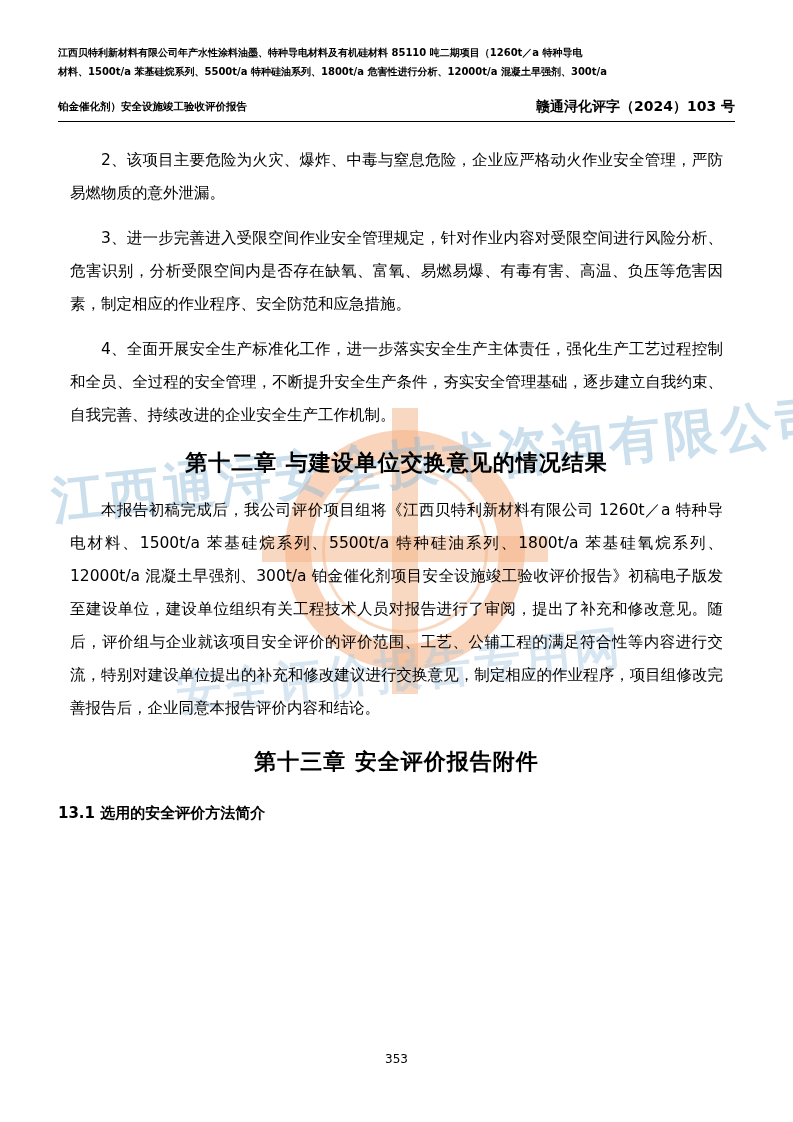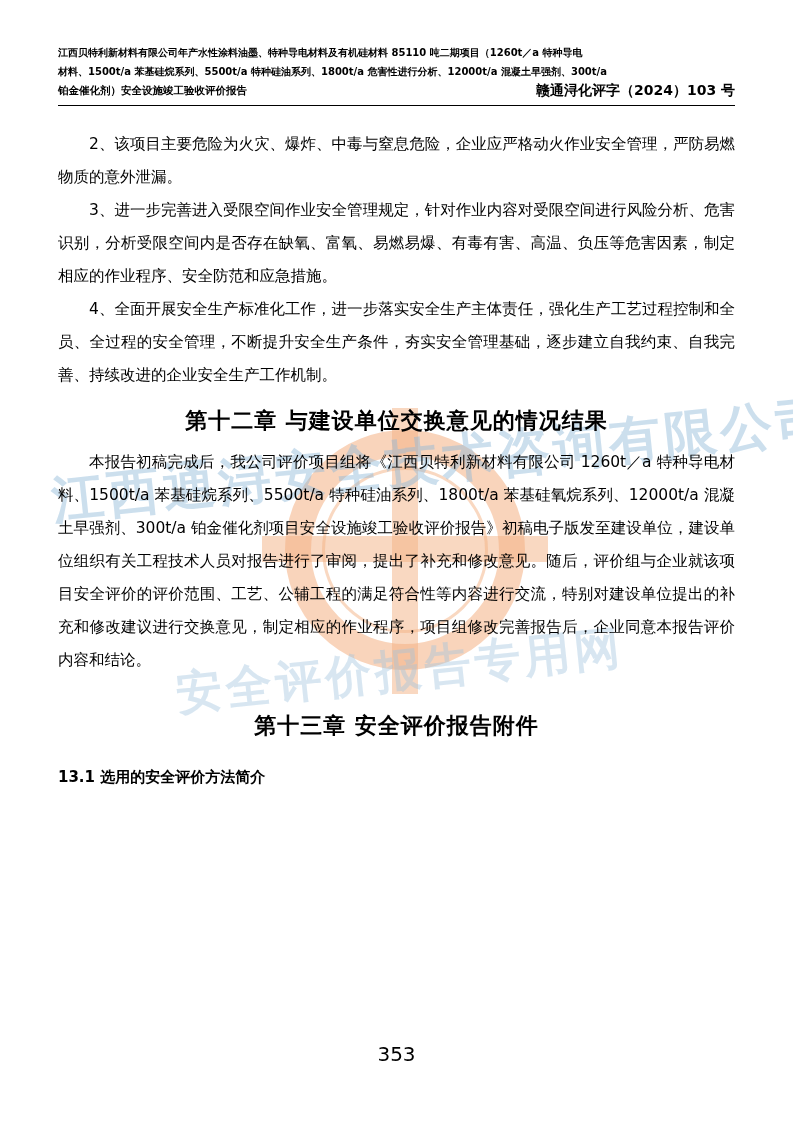--- a/index.html
+++ b/index.html
@@ -113,20 +113,21 @@
     font-size: 10px;
     font-weight: bold;
     color: #000;
     line-height: 18.5px;
     letter-spacing: 0px;
   }
   .header-row-last {
     display: flex;
     justify-content: space-between;
     align-items: flex-end;
+    margin-top: 16px;
   }
   .header-left-last {
     font-family: "DejaVu Sans", sans-serif;
     font-size: 10.5px;
     font-weight: bold;
     line-height: 18.5px;
   }
   .header-right {
     font-family: "DejaVu Sans", sans-serif;
     font-size: 14px;
@@ -139,48 +140,48 @@
     margin-top: 22px;
     font-family: "DejaVu Sans", sans-serif;
     font-size: 15.5px;
     color: #000;
     line-height: 33px;
     text-align: justify;
     text-justify: inter-ideograph;
   }
   .para {
     text-indent: 2em;
-    margin: 0;
+    margin: 12px;
   }
   .chapter-title {
     text-align: center;
     font-size: 22px;
     font-weight: bold;
     margin: 10px 0 6px 0;
     line-height: 38px;
     letter-spacing: 1px;
   }
   .chapter-title.spaced {
-    margin-top: 30px;
+    margin-top: 18px;
     margin-bottom: 14px;
   }
   .section-title {
     font-size: 15px;
     font-weight: bold;
     margin: 8px 0 4px 0;
     line-height: 36px;
   }
   .page-number {
     position: absolute;
     left: 0;
     right: 0;
     bottom: 56px;
     text-align: center;
     font-family: "DejaVu Sans", sans-serif;
-    font-size: 20px;
+    font-size: 12px;
     color: #000;
     z-index: 5;
   }
 </style>
 </head>
 <body>
 
 <div class="page">
 
   <div class="watermark">

